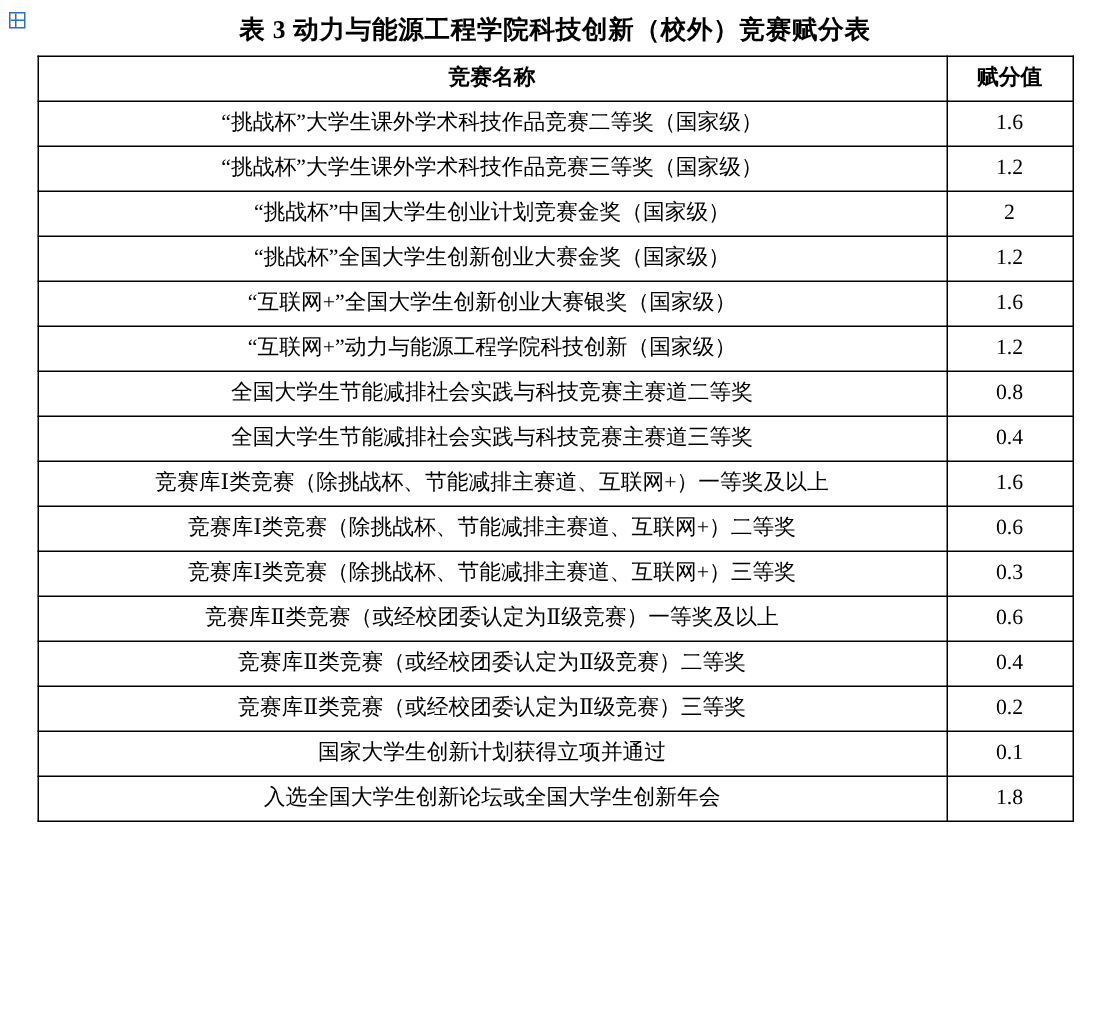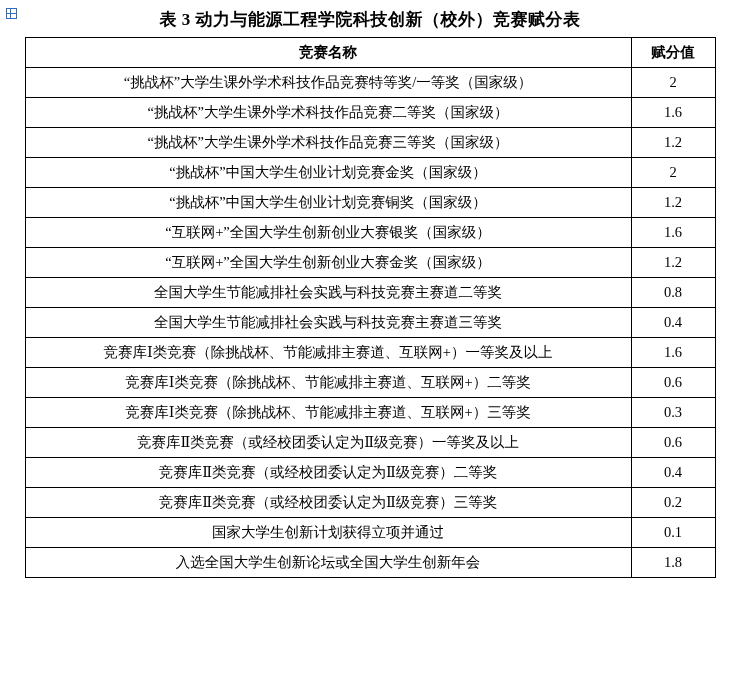--- a/index.html
+++ b/index.html
@@ -116,45 +116,41 @@
       <col class="c-score">
     </colgroup>
     <thead>
       <tr>
         <th>竞赛名称</th>
         <th>赋分值</th>
       </tr>
     </thead>
     <tbody>
         <tr>
-          <td class="cjk">“挑战杯”大学生课外学术科技作品竞赛特等奖/一等奖（国家级）</td>
-          <td class="score">2</td>
-        </tr>
-        <tr>
           <td class="cjk">“挑战杯”大学生课外学术科技作品竞赛二等奖（国家级）</td>
           <td class="score">1.6</td>
         </tr>
         <tr>
           <td class="cjk">“挑战杯”大学生课外学术科技作品竞赛三等奖（国家级）</td>
           <td class="score">1.2</td>
         </tr>
         <tr>
           <td class="cjk">“挑战杯”中国大学生创业计划竞赛金奖（国家级）</td>
           <td class="score">2</td>
         </tr>
         <tr>
-          <td class="cjk">“挑战杯”中国大学生创业计划竞赛铜奖（国家级）</td>
+          <td class="cjk">“挑战杯”全国大学生创新创业大赛金奖（国家级）</td>
           <td class="score">1.2</td>
         </tr>
         <tr>
           <td class="cjk">“互联网+”全国大学生创新创业大赛银奖（国家级）</td>
           <td class="score">1.6</td>
         </tr>
         <tr>
-          <td class="cjk">“互联网+”全国大学生创新创业大赛金奖（国家级）</td>
+          <td class="cjk">“互联网+”动力与能源工程学院科技创新（国家级）</td>
           <td class="score">1.2</td>
         </tr>
         <tr>
           <td class="cjk">全国大学生节能减排社会实践与科技竞赛主赛道二等奖</td>
           <td class="score">0.8</td>
         </tr>
         <tr>
           <td class="cjk">全国大学生节能减排社会实践与科技竞赛主赛道三等奖</td>
           <td class="score">0.4</td>
         </tr>

